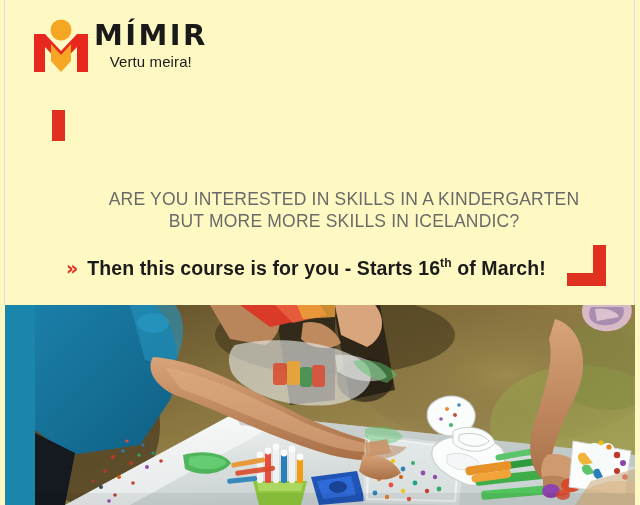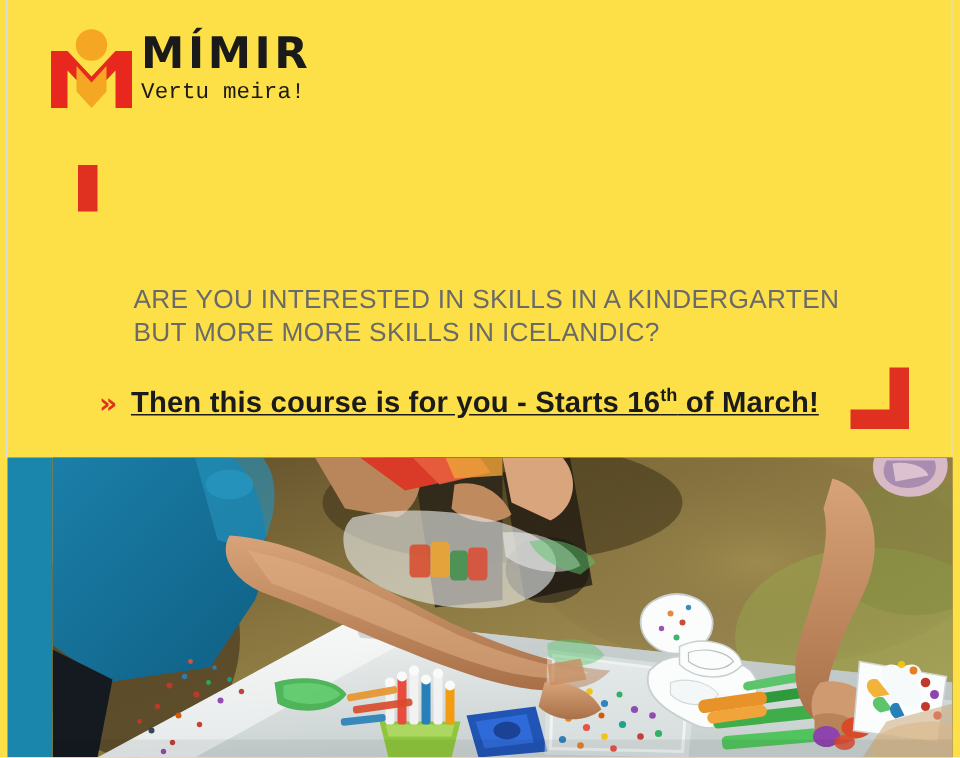--- a/index.html
+++ b/index.html
@@ -7,22 +7,23 @@
   html, body {
     width:640px; height:505px;
     background:#ffffff;
     font-family:"Liberation Sans", sans-serif;
     overflow:hidden;
   }
 
   #banner {
     position:relative;
     width:640px; height:505px;
-    background:#fde047;
+    background:#fef9c3;
     overflow:hidden;
+    text-align:center;
   }
 
   
   #edge-left  { position:absolute; left:4px;  top:0; width:1px; height:305px; background:#dcdcdc; }
   #edge-right { position:absolute; left:634px;top:0; width:1px; height:305px; background:#dcdcdc; }
 
   
   #logo { position:absolute; left:34px; top:17px; width:170px; height:58px; }
 
   #logo-mark { position:absolute; left:0; top:0; width:54px; height:58px; }
@@ -30,21 +31,21 @@
 
   #logo-wordmark { position:absolute; left:60px; top:2px; }
   #logo-name {
     font-size:29px; font-weight:bold; color:#1a1a1a;
     letter-spacing:2.4px; line-height:32px;
     font-family:"DejaVu Sans", sans-serif;
   }
   #logo-tagline {
     font-size:15px; color:#1a1a1a; line-height:19px;
     margin-top:1px; letter-spacing:0.1px;
-    font-family:Liberation Mono, monospace;
+    font-family:Liberation Sans, sans-serif;
   }
 
   
   #headline-accent {
     position:absolute; left:52px; top:110px;
     width:13px; height:31px; background:#e03020;
   }
   #headline {
     position:absolute; left:88px; top:110px; width:520px;
     font-size:27px; font-weight:bold; color:#282828;
@@ -71,21 +72,20 @@
   #cta-chevron {
     font-size:19px; font-weight:bold; color:#e03020;
     line-height:22px;
     font-family:"DejaVu Sans", sans-serif;
   }
   #cta-text {
     font-size:19.5px; font-weight:bold; color:#1b1b1b;
     line-height:23px; letter-spacing:0.1px;
     white-space:nowrap;
     font-family:"Liberation Sans", sans-serif;
-    text-decoration:underline;
   }
   #cta-text sup { font-size:0.62em; vertical-align:super; font-weight:bold; }
 
   
   #corner-bracket { position:absolute; left:567px; top:245px; width:39px; height:41px; }
   #corner-bracket .v { position:absolute; right:0;  top:0;     width:13px; height:41px; background:#e03020; }
   #corner-bracket .h { position:absolute; left:0;   bottom:0;  width:39px; height:13px; background:#e03020; }
 
   
   #teal-bar {

